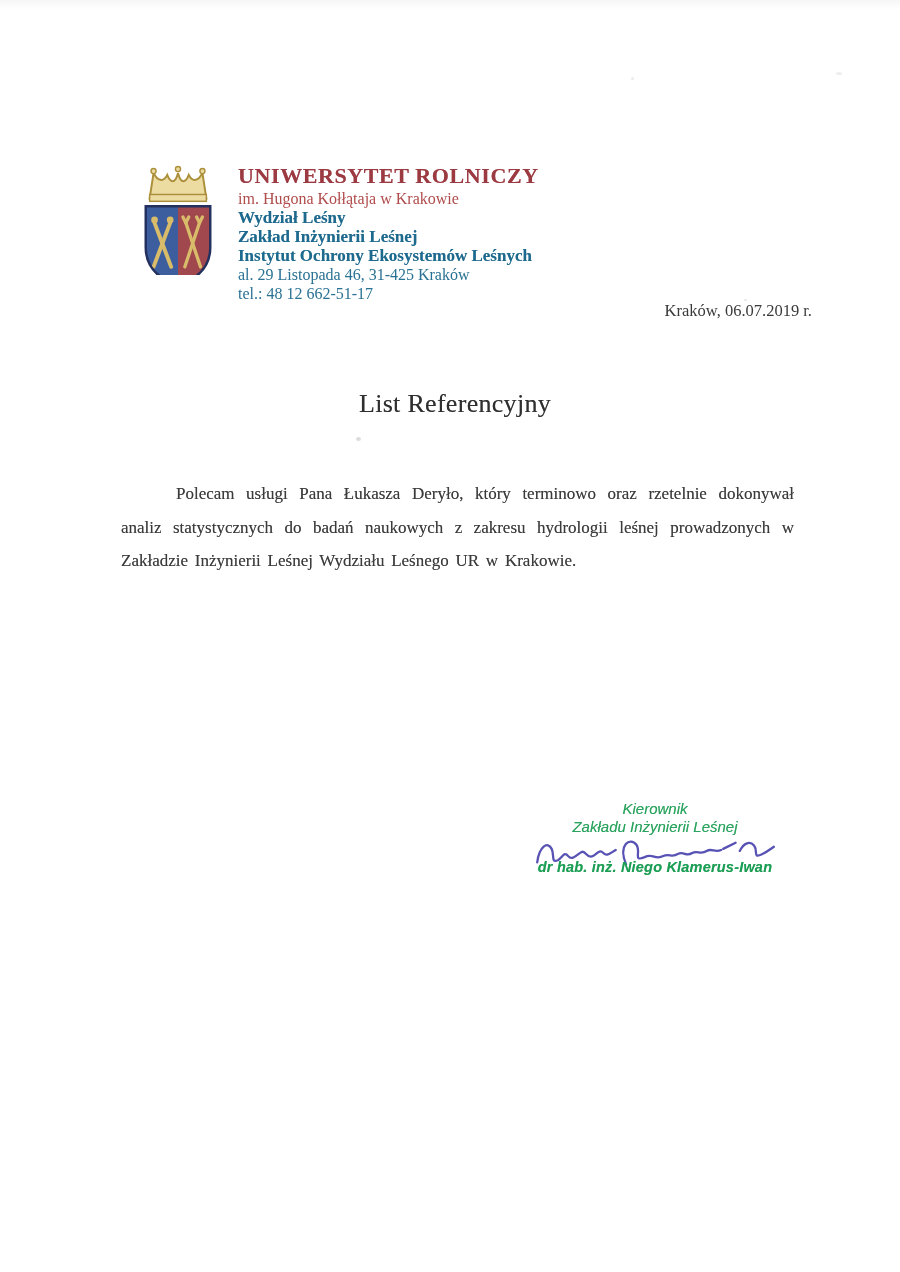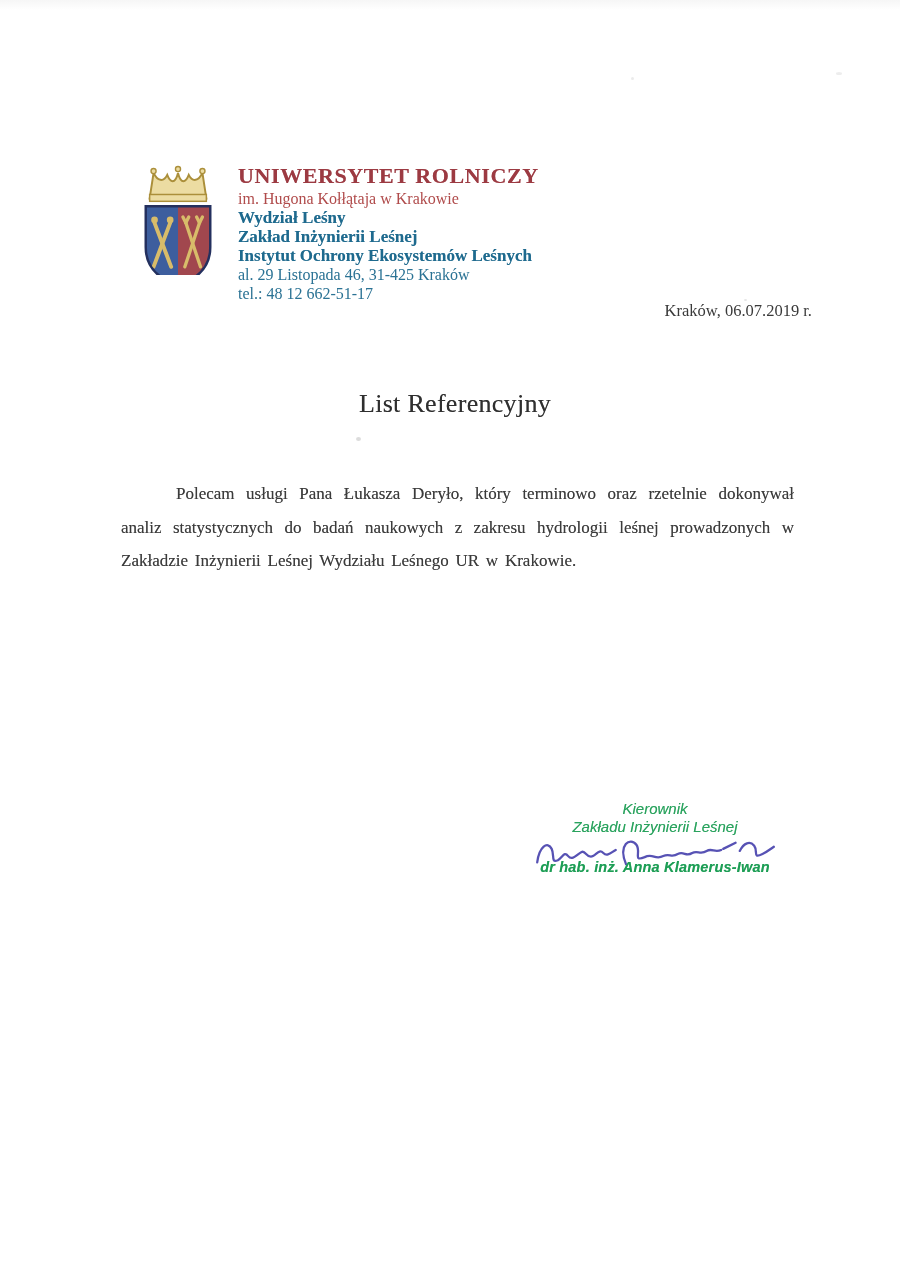--- a/index.html
+++ b/index.html
@@ -146,16 +146,16 @@
     <div class="sig-green">Kierownik</div>
     <div class="sig-green">Zakładu Inżynierii Leśnej</div>
     <svg class="sig-autograph" viewBox="0 0 240 36" aria-hidden="true">
       <g fill="none" stroke="#5752b4" stroke-width="2.2" stroke-linecap="round" stroke-linejoin="round">
         <path d="M6 27 C8 12 16 6 20 14 C23 20 19 28 26 25 C31 22 32 16 36 21 C40 26 45 19 49 17 C53 15 54 24 60 21 C64 19 66 14 70 18 C74 22 78 17 82 15"></path>
         <path d="M92 29 C84 10 96 2 102 10 C107 17 98 27 110 22 C118 18 120 25 128 21 C134 18 136 23 142 19 C148 16 150 22 156 18 C161 15 164 20 170 16 C175 13 178 18 184 15"></path>
         <path d="M186 14 L198 8"></path>
         <path d="M202 16 C206 8 212 6 216 11 C220 16 214 24 224 19 C229 16.5 232 14 235 12"></path>
       </g>
     </svg>
-    <div class="sig-name">dr hab. inż. Anna Klamerus-Iwan</div>
+    <div class="sig-name">dr hab. inż. Niego Klamerus-Iwan</div>
   </div>
 
 </div>
 
 </body></html>

